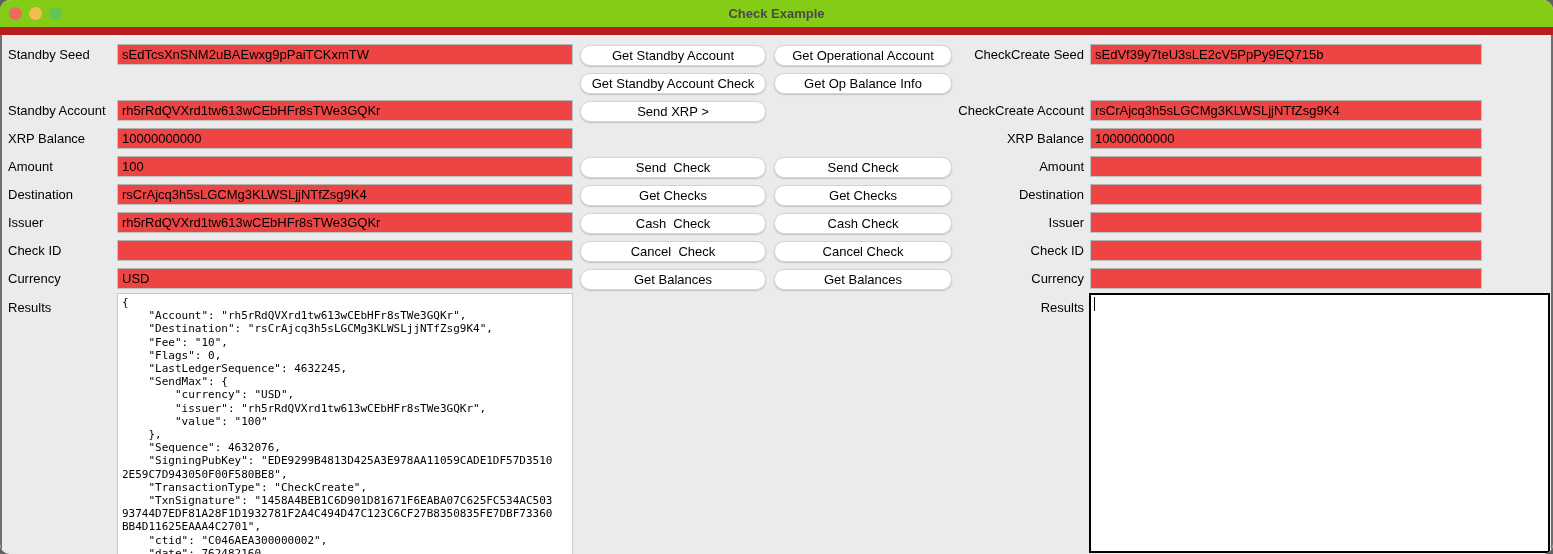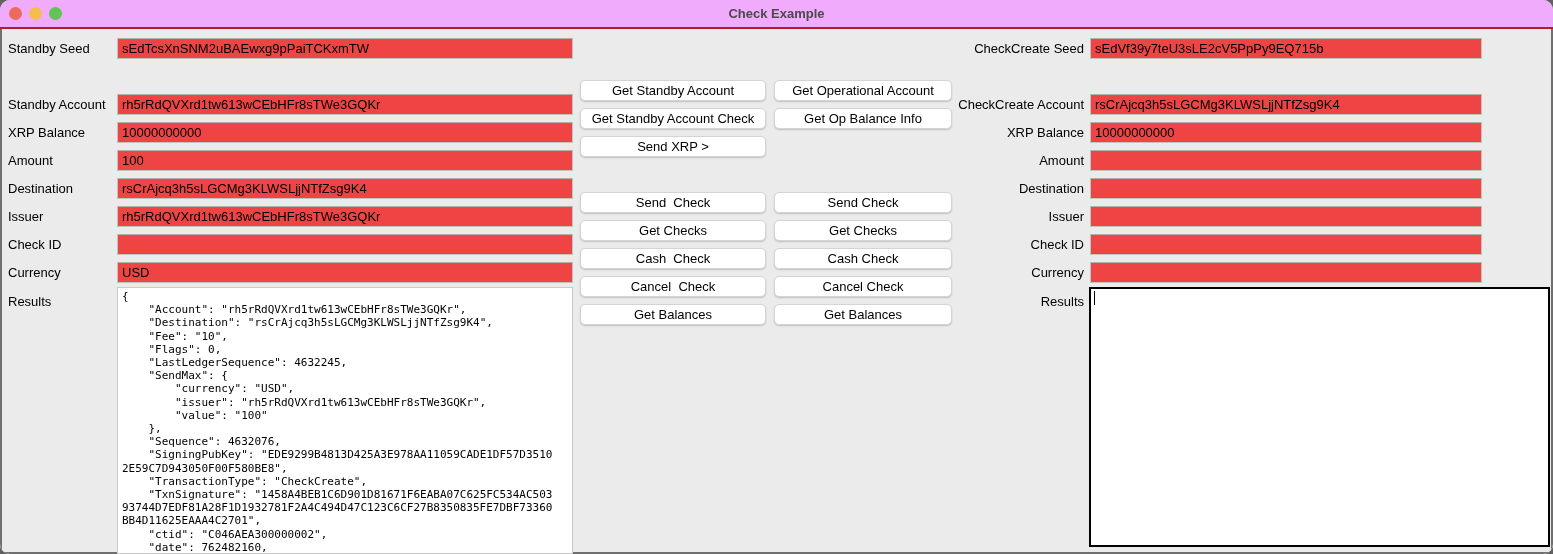--- a/index.html
+++ b/index.html
@@ -1,37 +1,37 @@
 <!DOCTYPE html>
 <html><head>
 <meta charset="utf-8">
 <style>
   html,body{margin:0;padding:0;width:1553px;height:554px;background:#616161;
     font-family:"Liberation Sans",sans-serif;}
   .window{position:absolute;inset:0;border-radius:10px;overflow:hidden;background:#ebebeb;}
-  .titlebar{position:relative;height:27px;background:#f0abfc;border-bottom:2px solid #b91c1c;}
+  .titlebar{position:relative;height:27px;background:#84cc16;border-bottom:8px solid #b91c1c;}
   .lights{position:absolute;left:9px;top:7px;display:flex;gap:7px;}
   .light{width:13px;height:13px;border-radius:50%;display:inline-block;}
   .title{position:absolute;left:0;right:0;top:0;height:27px;line-height:27px;text-align:center;
     font-size:13px;font-weight:700;color:#4a4a4a;}
   .content{position:relative;height:525px;background:#ebebeb;
     box-shadow:inset 2px 0 0 #6f6f6f, inset -2px 0 0 #6f6f6f, inset 0 -2px 0 #6f6f6f;}
   .fl{position:absolute;left:8px;width:111px;text-align:left;font-size:13px;color:#000;
     line-height:21px;}
   .rl{position:absolute;left:920px;width:164px;text-align:right;font-size:13px;color:#000;
     line-height:21px;}
   .fe{position:absolute;height:21px;box-sizing:border-box;background:#ef4444;
     border:1px solid #c3c3c3;border-top-color:#b2b2b2;font:13px "Liberation Sans",sans-serif;
     padding:0 4px;color:#000;}
   .fe.left{left:117px;width:456px;}
   .fe.right{left:1090px;width:392px;}
   .btn{position:absolute;height:21px;box-sizing:border-box;background:#fff;
-    border:1px solid #d4d4d4;border-radius:5px;box-shadow:0 1px 1.5px rgba(0,0,0,0.18);
+    border:1px solid #d4d4d4;border-radius:10px;box-shadow:0 1px 1.5px rgba(0,0,0,0.18);
     font:13px "Liberation Sans",sans-serif;color:#000;white-space:pre;
-    display:flex;align-items:center;justify-content:center;cursor:default;padding:0;margin-top:41px;}
+    display:flex;align-items:center;justify-content:center;cursor:default;padding:0;}
   .btn.c1{left:580px;width:186px;}
   .btn.c2{left:774px;width:178px;}
   .results-left{position:absolute;left:117px;top:258px;width:456px;height:267px;
     box-sizing:border-box;background:#fff;border:1px solid #c9c9c9;margin:0;
     font:11px/13.2px "DejaVu Sans Mono",monospace;color:#000;
     white-space:pre-wrap;word-break:break-all;overflow:hidden;padding:2px 2px 0 4px;}
   .results-right{position:absolute;left:1089px;top:258px;width:461px;height:260px;
     box-sizing:border-box;background:#fff;border:2px solid #000;}
   .caret{width:1px;height:14px;background:#000;margin:2px 0 0 3px;}
 </style>

